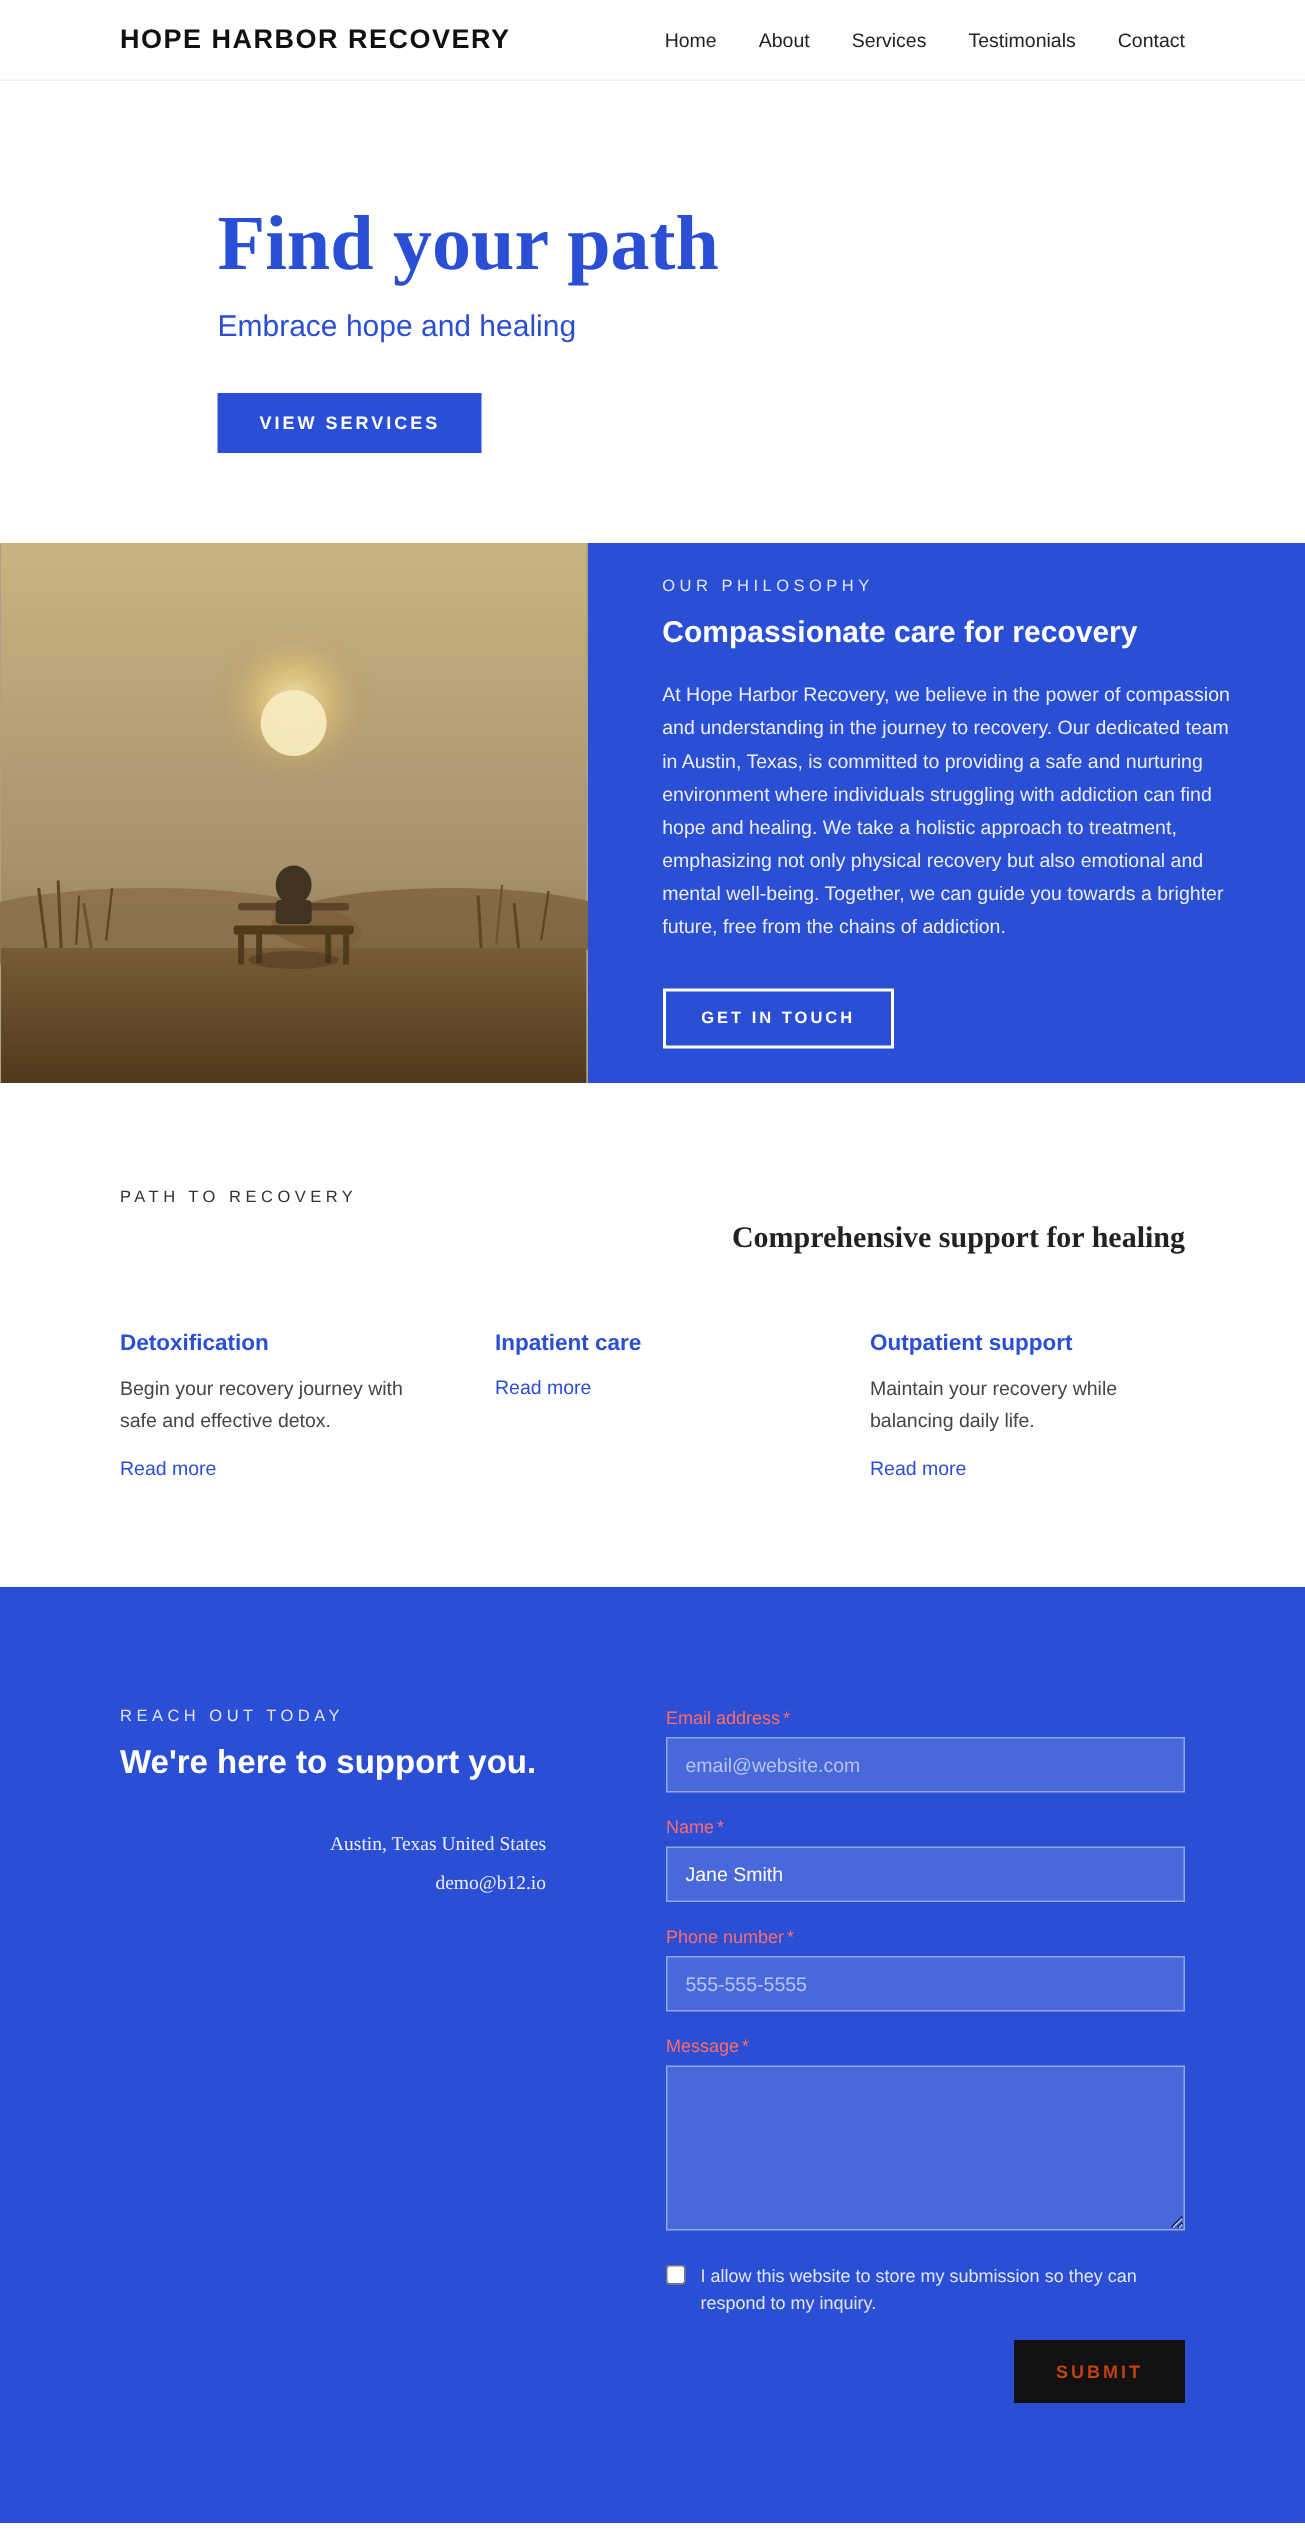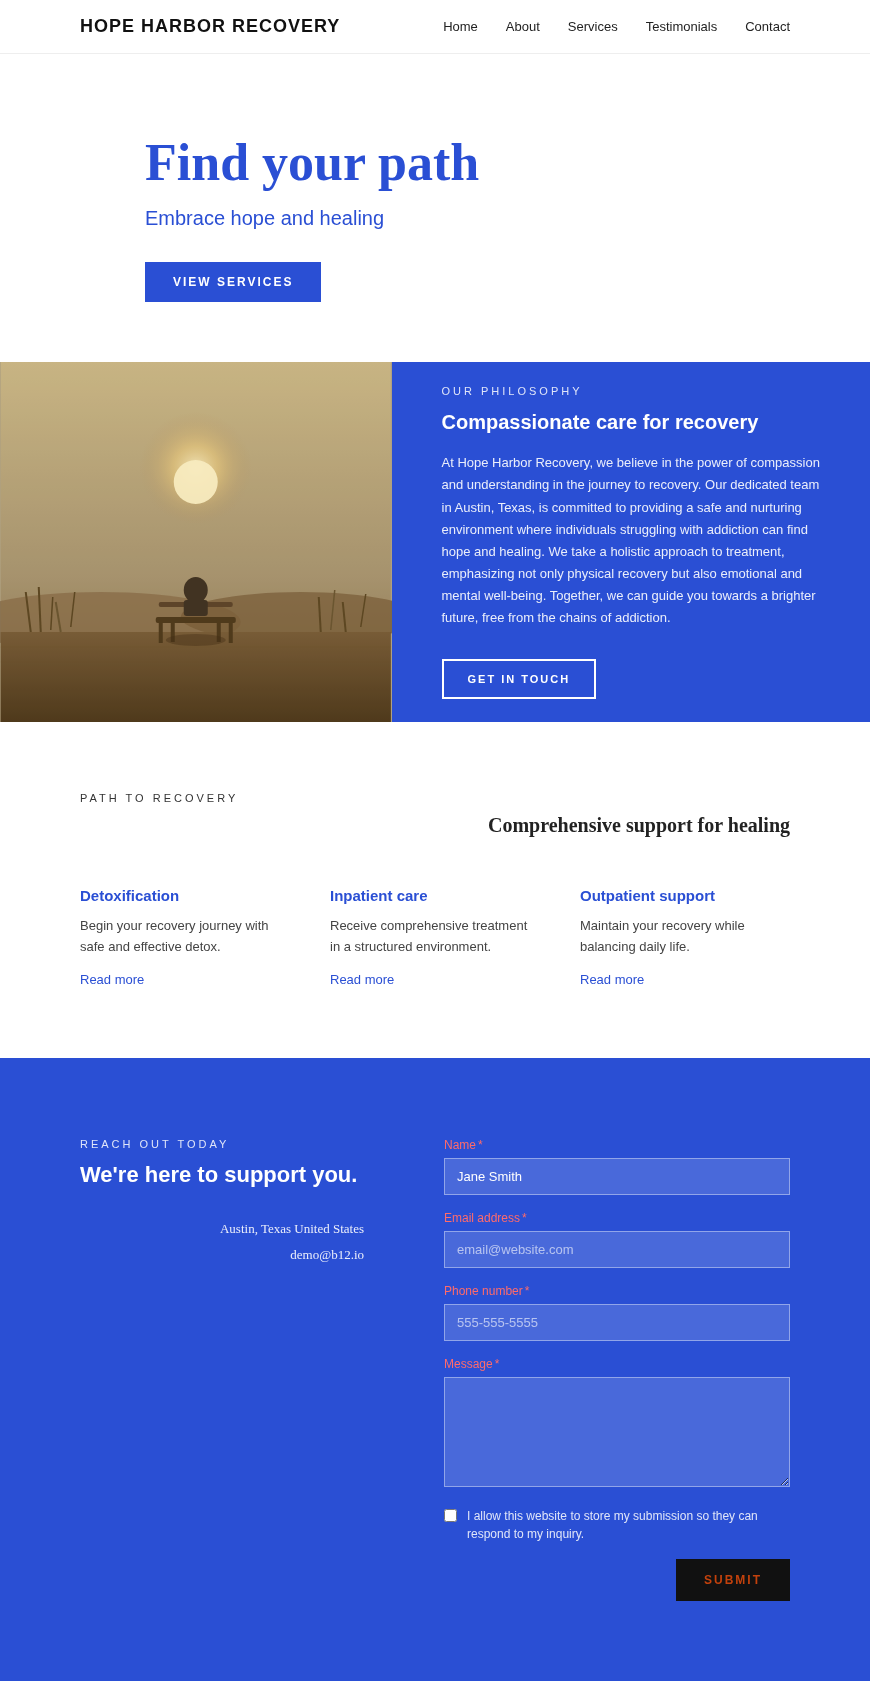--- a/index.html
+++ b/index.html
@@ -254,21 +254,20 @@
   <div class="services-label">PATH TO RECOVERY</div>
   <div class="services-title">Comprehensive support for healing</div>
   <div class="services-grid">
     <div class="service-card">
       <div class="service-card-title">Detoxification</div>
       <p class="service-card-desc">Begin your recovery journey with safe and effective detox.</p>
       <a class="service-card-link">Read more</a>
     </div>
     <div class="service-card">
       <div class="service-card-title">Inpatient care</div>
-      <p class="service-card-desc">Receive comprehensive treatment in a structured environment.</p>
       <a class="service-card-link">Read more</a>
     </div>
     <div class="service-card">
       <div class="service-card-title">Outpatient support</div>
       <p class="service-card-desc">Maintain your recovery while balancing daily life.</p>
       <a class="service-card-link">Read more</a>
     </div>
   </div>
 </section>
 
@@ -277,29 +276,29 @@
     <div class="contact-label">REACH OUT TODAY</div>
     <div class="contact-title">We're here to support you.</div>
     <div class="contact-info">
       <div>Austin, Texas United States</div>
       <div>demo@b12.io</div>
     </div>
   </div>
   <div class="contact-right">
     <div class="form-group">
       <label class="form-label">
+        <span>Email address</span><span style="color:#ff6b6b;margin-left:2px">*</span>
+      </label>
+      <input type="email" class="form-input" placeholder="email@website.com" style="">
+    </div>
+    <div class="form-group">
+      <label class="form-label">
         <span>Name</span><span style="color:#ff6b6b;margin-left:2px">*</span>
       </label>
       <input type="text" class="form-input" value="Jane Smith" style="">
-    </div>
-    <div class="form-group">
-      <label class="form-label">
-        <span>Email address</span><span style="color:#ff6b6b;margin-left:2px">*</span>
-      </label>
-      <input type="email" class="form-input" placeholder="email@website.com" style="">
     </div>
     <div class="form-group">
       <label class="form-label">
         <span>Phone number</span><span style="color:#ff6b6b;margin-left:2px">*</span>
       </label>
       <input type="tel" class="form-input" placeholder="555-555-5555" style="">
     </div>
     <div class="form-group">
       <label class="form-label">
         <span>Message</span><span style="color:#ff6b6b;margin-left:2px">*</span>

